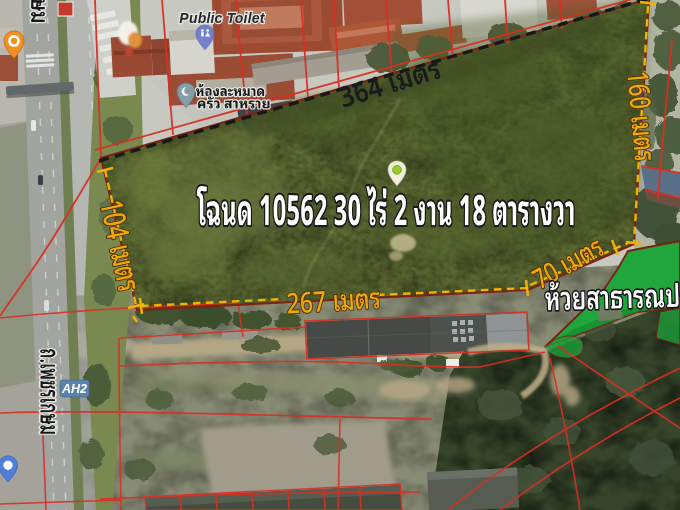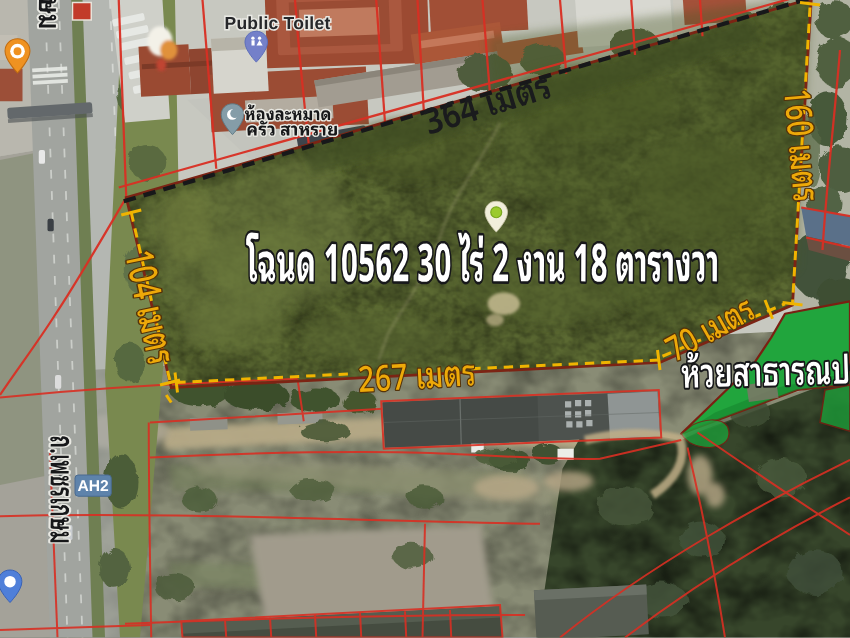--- a/index.html
+++ b/index.html
@@ -1,14 +1,14 @@
 <!DOCTYPE html>
 <html><head><meta charset="utf-8"><title>map</title><style>
 html,body{margin:0;padding:0;background:#777;}
-#wrap{width:680px;height:510px;overflow:hidden;position:relative;font-family:"Liberation Sans",sans-serif;}
+#wrap{width:680px;height:510px;overflow:hidden;position:relative;font-family:"Liberation Sans",sans-serif;font-style:italic;}
 </style></head><body>
 <div id="wrap">
 <svg width="680" height="510" viewBox="0 0 680 510">
 <defs>
 <filter id="grain" x="-5%" y="-5%" width="110%" height="110%">
  <feTurbulence type="fractalNoise" baseFrequency="0.55" numOctaves="2" seed="7" result="n"></feTurbulence>
  <feColorMatrix in="n" type="matrix" values="0 0 0 0 0  0 0 0 0 0  0 0 0 0 0  0 0 0.5 0 0" result="a"></feColorMatrix>
  <feComposite operator="in" in="a" in2="SourceGraphic" result="ga"></feComposite>
  <feBlend in="SourceGraphic" in2="ga" mode="multiply"></feBlend>
 </filter>

